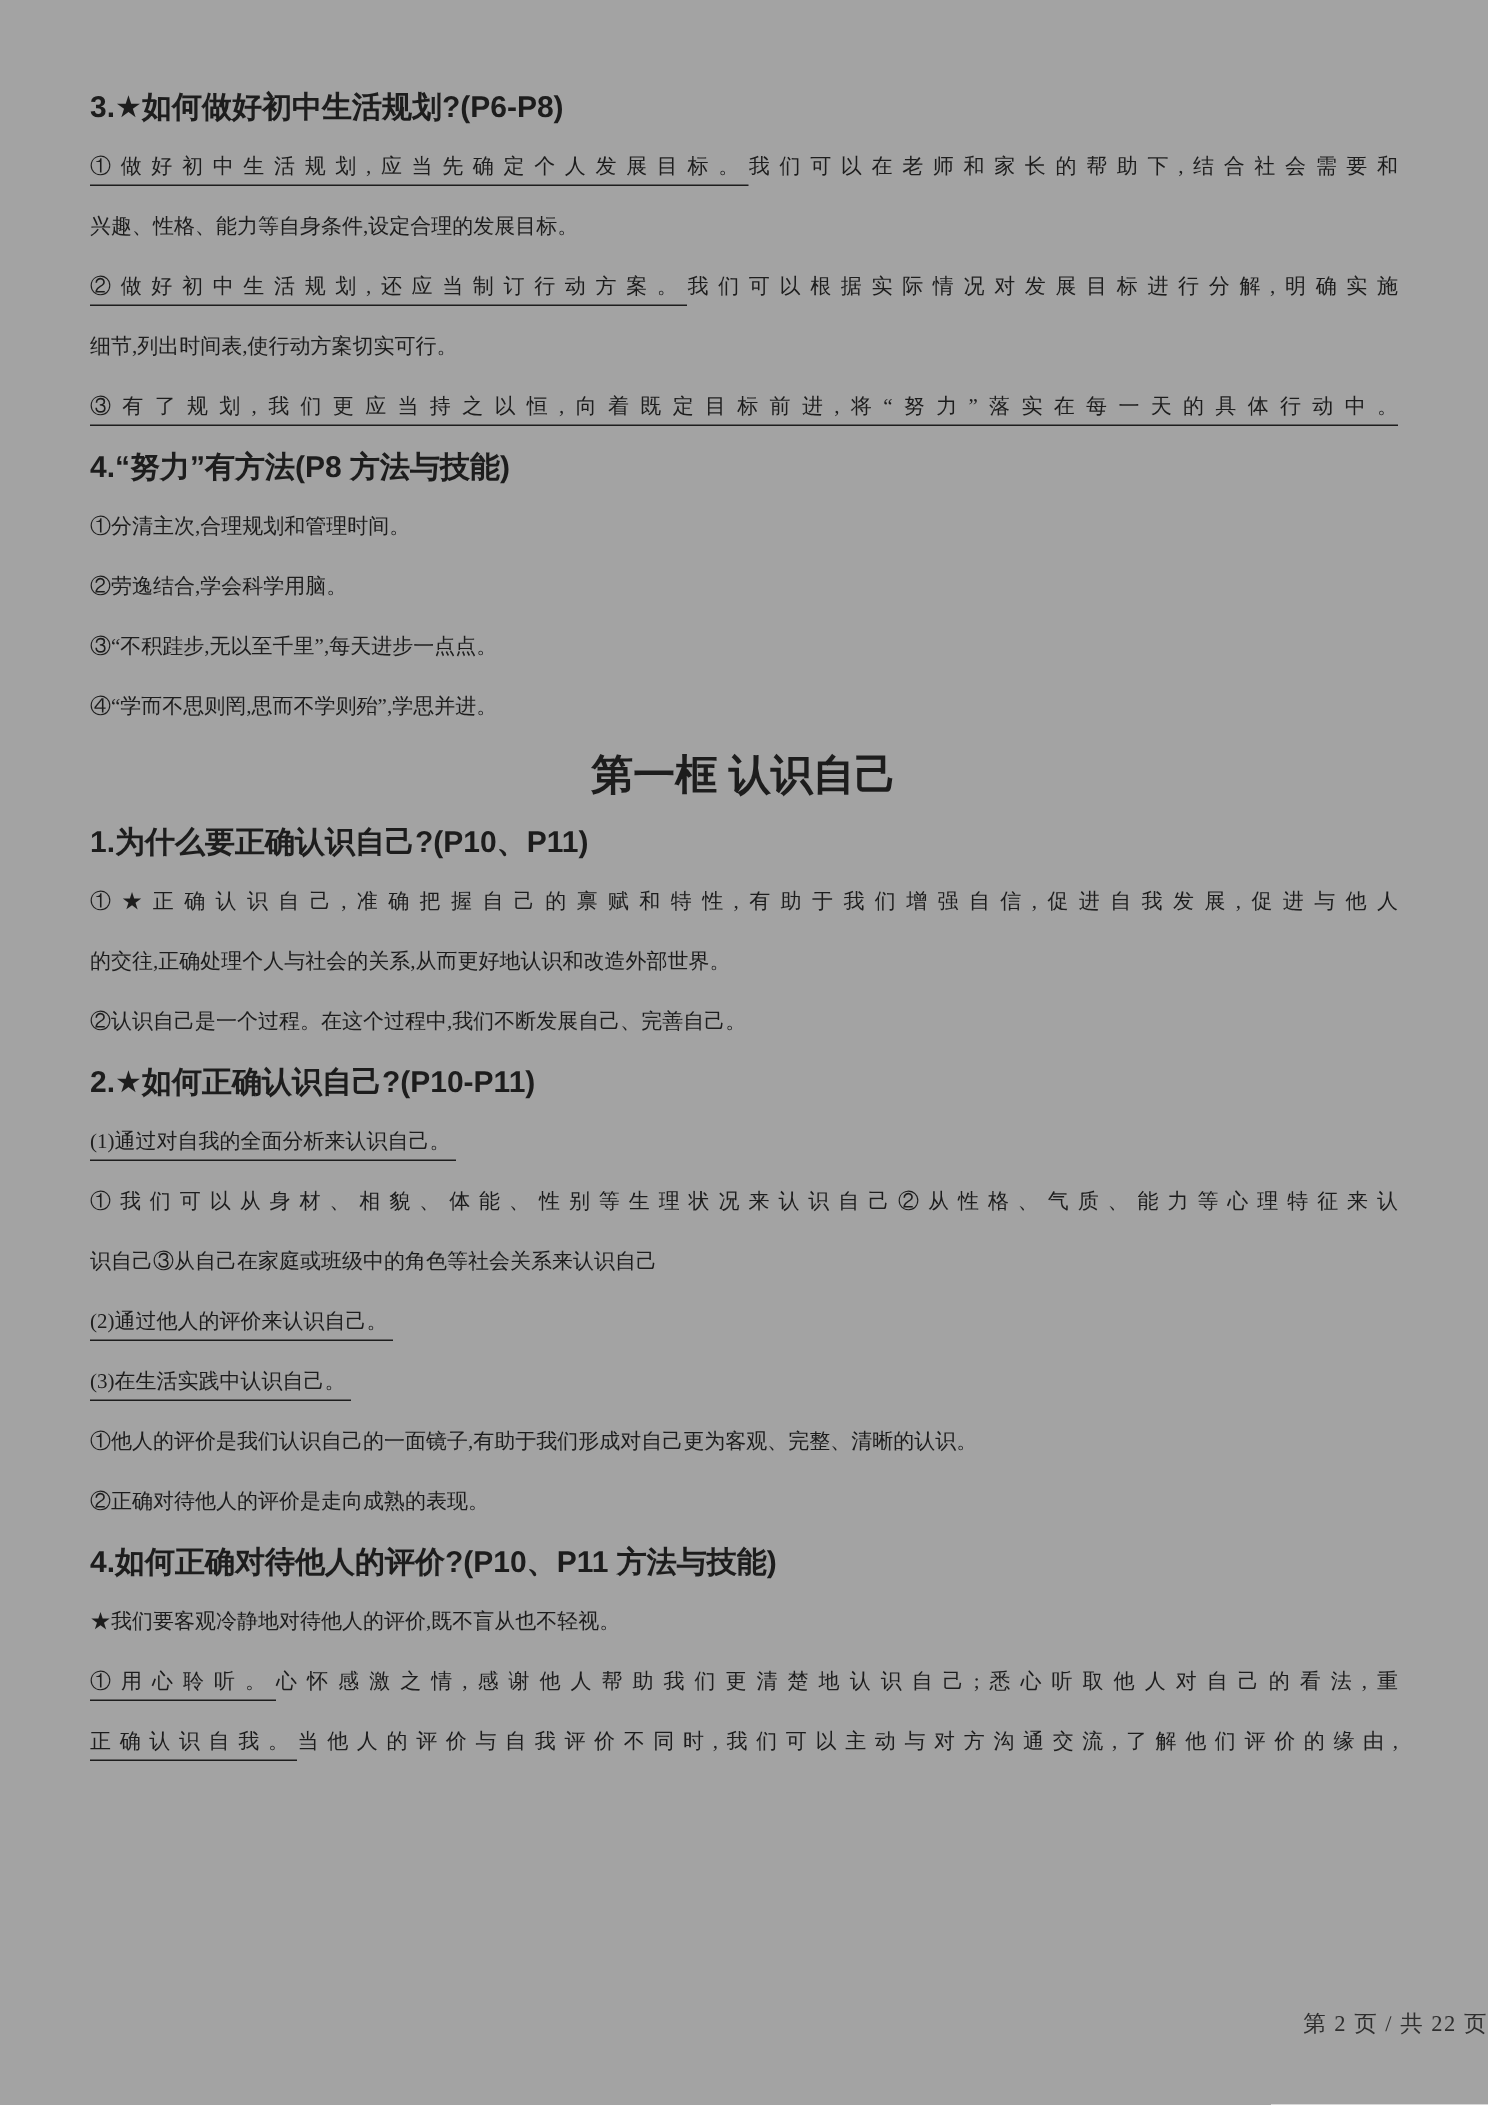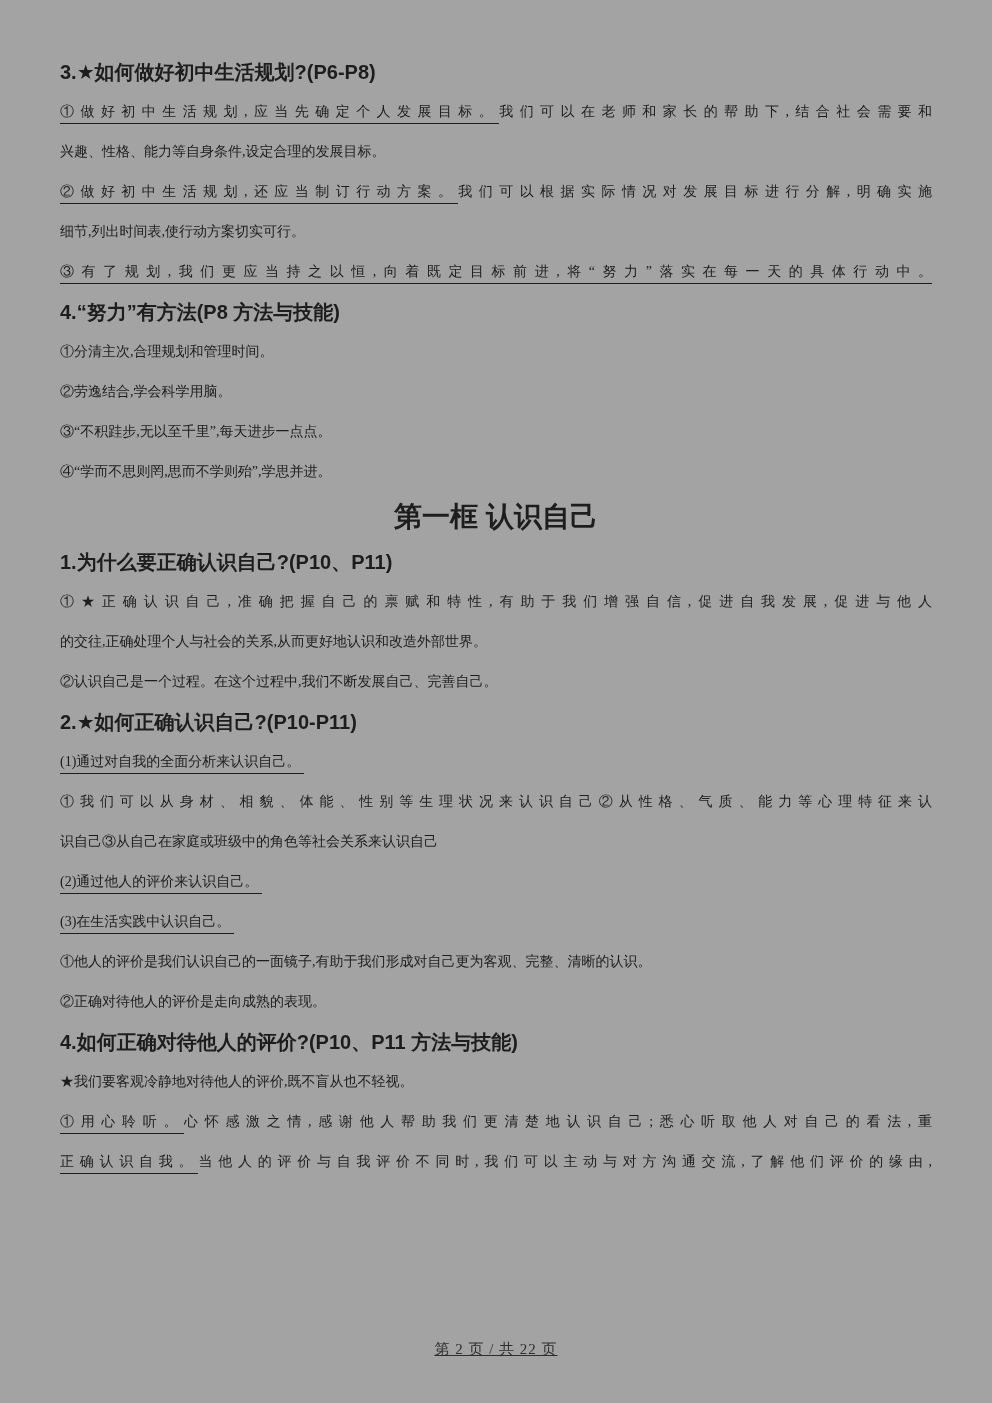--- a/index.html
+++ b/index.html
@@ -44,26 +44,25 @@
   .seg { white-space: inherit; }
   .seg.u {
     border-bottom: 1px solid #1d1d1d;
     padding-bottom: 4px;
   }
   .footer {
     position: absolute;
     top: 1340px;
     left: 0;
     width: 100%;
-    text-align: center;
+    text-align: right;
     font-size: 15px;
     color: #2e2e2e;
     letter-spacing: 1px;
     font-family: "Liberation Serif", "DejaVu Serif", serif;
-    text-decoration: underline;
   }
 </style>
 </head>
 <body>
 
 <div class="page">
   <div>
       <div class="line heading"><span class="seg">3.★如何做好初中生活规划?(P6-P8)</span></div>
       <div class="line body fill"><span class="seg u">①做好初中生活规划,应当先确定个人发展目标。</span><span class="seg">我们可以在老师和家长的帮助下,结合社会需要和</span></div>
       <div class="line body"><span class="seg">兴趣、性格、能力等自身条件,设定合理的发展目标。</span></div>

